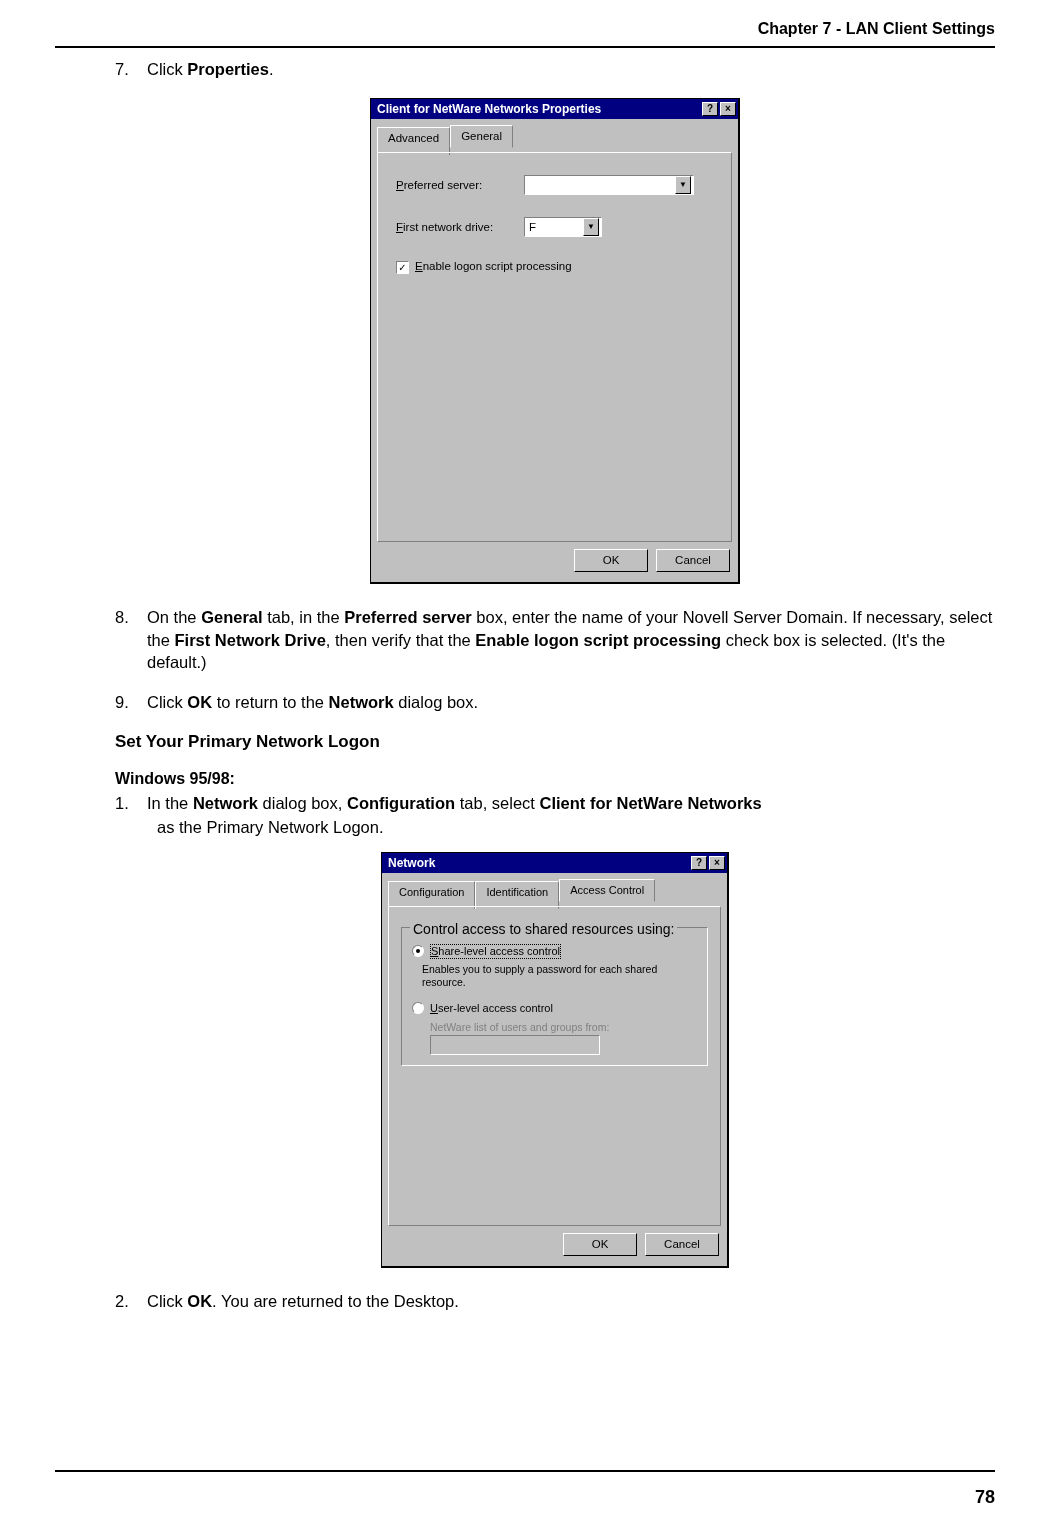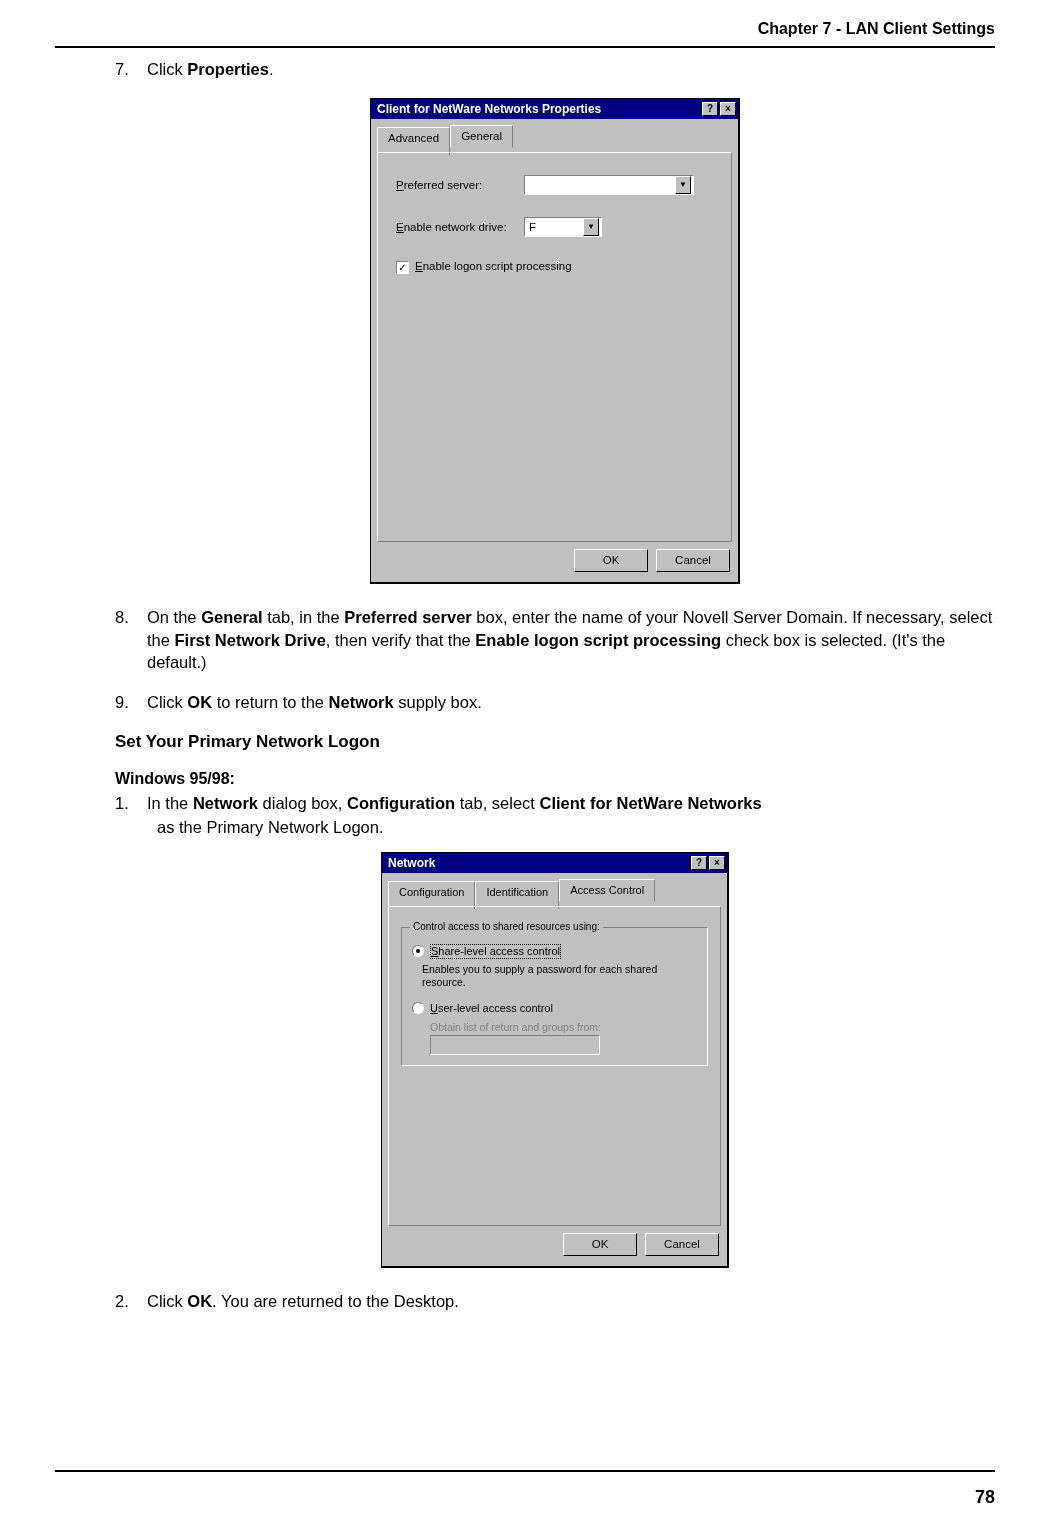--- a/index.html
+++ b/index.html
@@ -241,21 +241,21 @@
     position: relative;
     padding: 16px 10px 10px 10px;
     margin-top: 6px;
   }
   .group-label {
     position: absolute;
     top: -8px;
     left: 8px;
     background: #c0c0c0;
     padding: 0 3px;
-    font-size: 10px;
+    font-size: 14px;
   }
   .radio-row {
     display: flex;
     align-items: flex-start;
     gap: 6px;
     margin-bottom: 4px;
   }
   .win-radio {
     width: 12px;
     height: 12px;
@@ -344,21 +344,21 @@
         </div>
         <div class="tabpanel">
           <div class="form-row">
             <span class="form-label underline-first">Preferred server:</span>
             <span class="combo" style="width:170px;">
               <input class="combo-input" style="width: 150px;" value="">
               <span class="combo-btn">▼</span>
             </span>
           </div>
           <div class="form-row">
-            <span class="form-label underline-first">Enable network drive:</span>
+            <span class="form-label underline-first">First network drive:</span>
             <span class="combo" style="width:78px;">
               <input class="combo-input" style="width: 58px;" value="F">
               <span class="combo-btn">▼</span>
             </span>
           </div>
           <div class="checkbox-row">
             <span class="win-check">✓</span>
             <span class="underline-first">Enable logon script processing</span>
           </div>
         </div>
@@ -372,21 +372,21 @@
     <div class="ol-item">
       <div class="ol-num">8.</div>
       <div class="ol-body">
         <span>On the </span><strong>General</strong><span> tab, in the </span><strong>Preferred server</strong><span> box, enter the name of your Novell Server Domain. If necessary, select the </span><strong>First Network Drive</strong><span>, then verify that the </span><strong>Enable logon script processing</strong><span> check box is selected. (It's the default.)</span>
       </div>
     </div>
 
     <div class="ol-item">
       <div class="ol-num">9.</div>
       <div class="ol-body">
-        <span>Click </span><strong>OK</strong><span> to return to the </span><strong>Network</strong><span> supply box.</span>
+        <span>Click </span><strong>OK</strong><span> to return to the </span><strong>Network</strong><span> dialog box.</span>
       </div>
     </div>
 
     <div class="section-heading">Set  Your Primary Network Logon</div>
 
     <div class="sub-heading">Windows 95/98:</div>
 
     <div class="ol-item" style="margin-bottom:2px;">
       <div class="ol-num">1.</div>
       <div class="ol-body">
@@ -415,21 +415,21 @@
               <span class="win-radio checked"></span>
               <span class="dotted-focus underline-first" style="padding:0 1px;">Share-level access control</span>
             </div>
             <div class="radio-desc">Enables you to supply a password for each shared resource.</div>
 
             <div class="radio-row">
               <span class="win-radio"></span>
               <span class="underline-first">User-level access control</span>
             </div>
 
-            <div class="disabled-text" style="margin-left:18px;font-size:10.5px;">Obtain list of return and groups from:</div>
+            <div class="disabled-text" style="margin-left:18px;font-size:10.5px;">NetWare list of users and groups from:</div>
             <div class="disabled-input"></div>
           </div>
         </div>
         <div class="dlg-buttons">
           <div class="win-btn">OK</div>
           <div class="win-btn">Cancel</div>
         </div>
       </div>
     </div>
 

